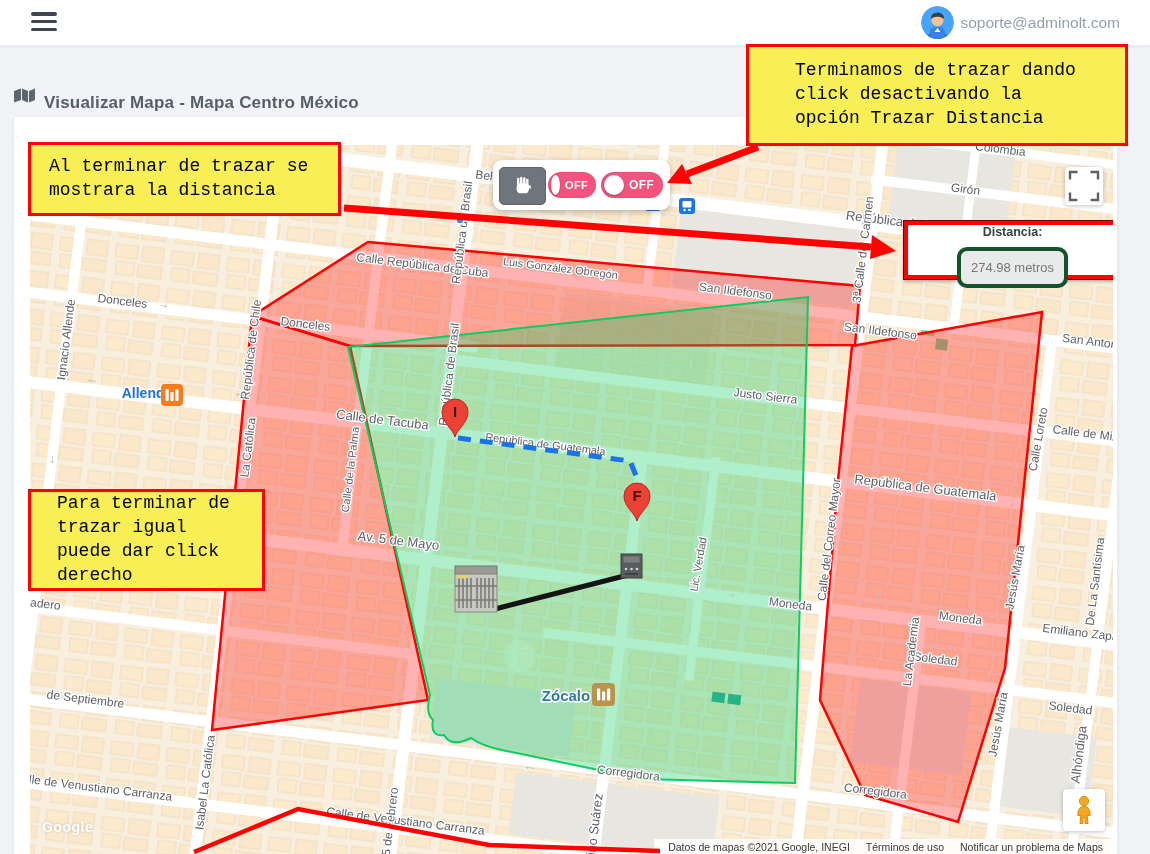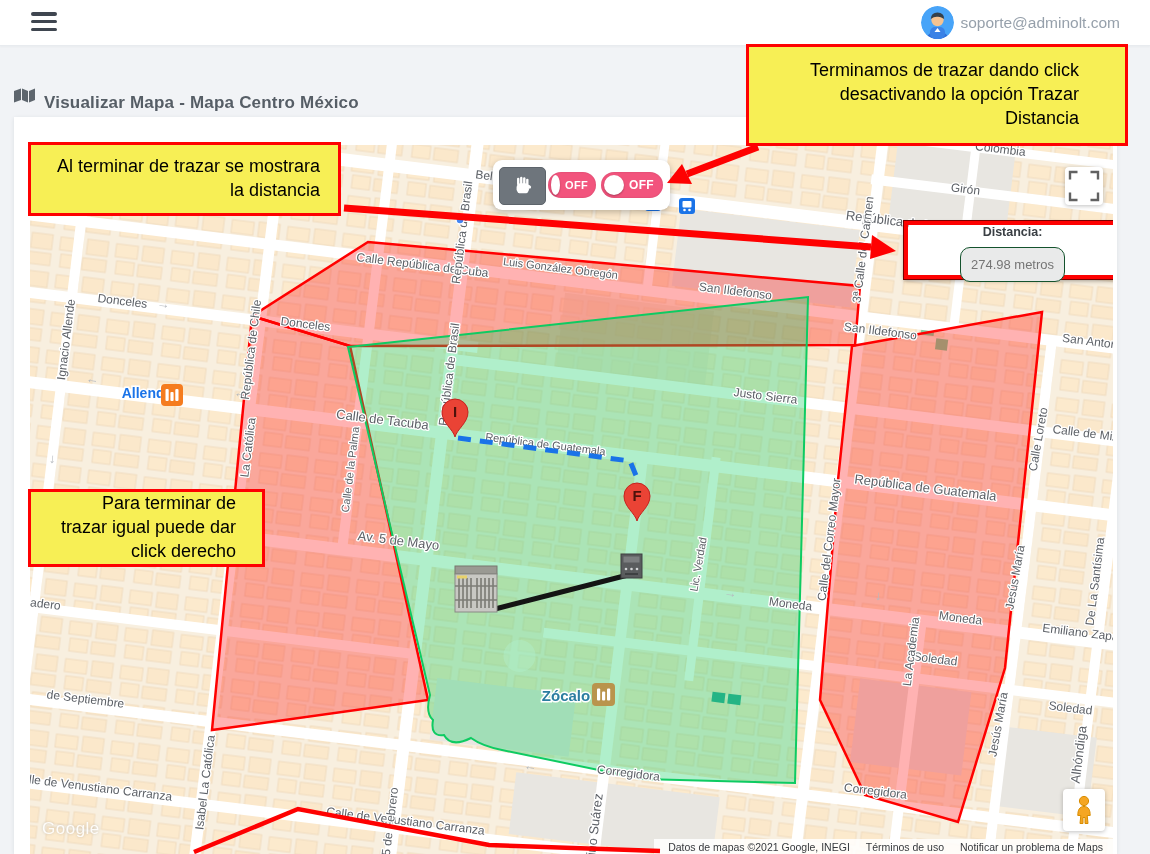--- a/index.html
+++ b/index.html
@@ -42,32 +42,32 @@
   .sq-btn{position:absolute;width:38px;height:38px;background:#fff;border-radius:4px;
     box-shadow:0 1px 4px rgba(0,0,0,.25);display:flex;align-items:center;justify-content:center;cursor:pointer;z-index:6;}
   #fullscreen-btn{left:1035px;top:22px;}
   #pegman-btn{left:1033px;top:644px;width:42px;height:42px;}
   
   .distance-outer{position:absolute;left:874px;top:76px;width:217px;height:58px;z-index:7;
     border:4px solid #fe0101;box-shadow:0 0 0 1px #7a0000, 0 2px 4px rgba(0,0,0,.35);box-sizing:border-box;}
   .distance-inner{width:100%;height:100%;background:#fff;border-radius:3px;display:flex;
     align-items:center;gap:8px;padding:0 8px;box-sizing:border-box;flex-direction:column;}
   .distance-label{font-size:12.5px;font-weight:700;color:#3a3f44;white-space:nowrap;}
-  .distance-value{flex:1;background:#e9eaea;border:1px solid #14532d;border-radius:10px;
+  .distance-value{flex:1;background:#e9eaea;border:4px solid #14532d;border-radius:10px;
     padding:9px 10px;font-size:13px;color:#757575;white-space:nowrap;}
   
-  .watermark{position:absolute;left:12px;top:674px;font-size:17px;font-weight:400;color:#fff;
+  .watermark{position:absolute;left:12px;top:674px;font-size:14px;font-weight:700;color:#fff;
     opacity:.88;letter-spacing:.5px;text-shadow:0 0 3px rgba(90,90,90,.35);z-index:5;}
   .attribution{position:absolute;right:0;bottom:0;height:15px;display:flex;align-items:center;gap:16px;
     background:rgba(255,255,255,.85);padding:0 10px 0 14px;z-index:5;}
   .attribution span{font-size:10.5px;color:#36393d;white-space:nowrap;}
   
   #annotation-svg{position:absolute;left:0;top:0;z-index:60;pointer-events:none;}
   .note{position:absolute;background:#f7ef55;border:3px solid #fe0101;color:#000;
-    font-family:Liberation Sans, sans-serif;font-size:18px;line-height:1.33;text-align:right;
+    font-family:Liberation Mono, monospace;font-size:18px;line-height:1.33;text-align:left;
     box-sizing:border-box;z-index:70;}
   #note1{left:746px;top:44px;width:382px;padding:12px 46px;}
   #note2{left:28px;top:142px;width:313px;padding:10px 18px;}
   #note3{left:28px;top:489px;width:237px;padding:0 26px;}
 </style>
 </head>
 <body>
 
 <div class="navbar">
   <div class="hamburger">

